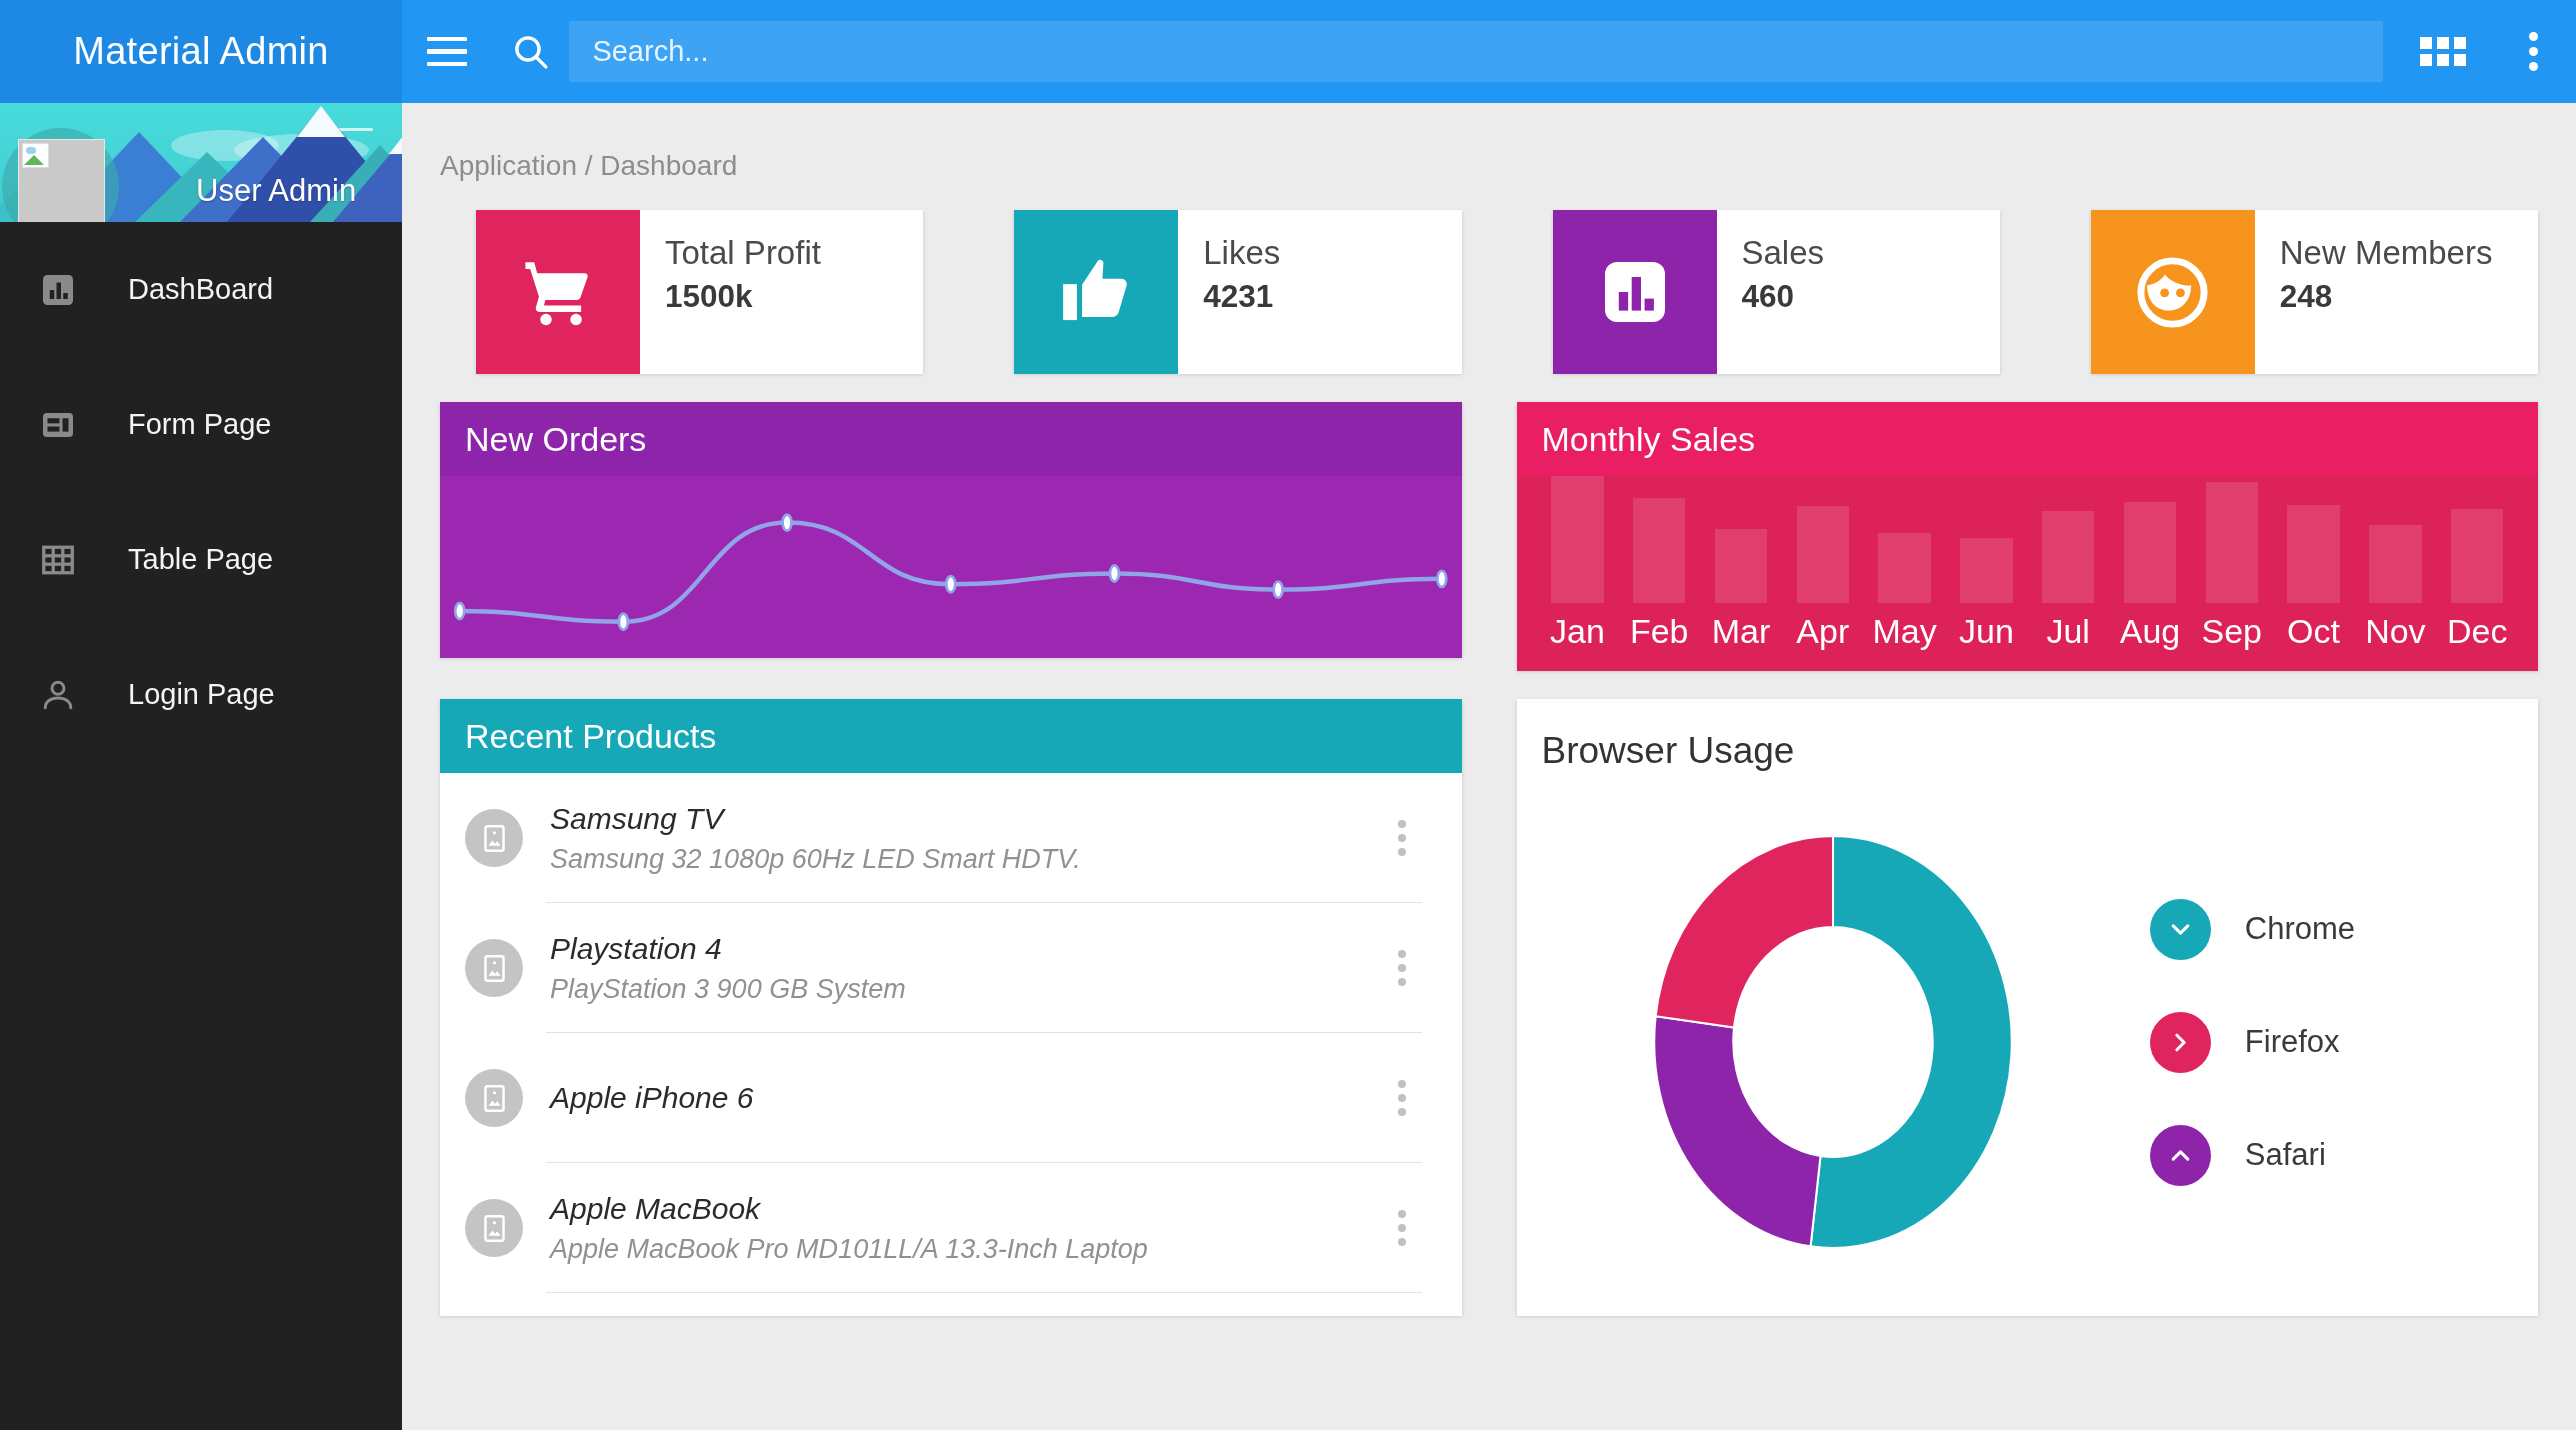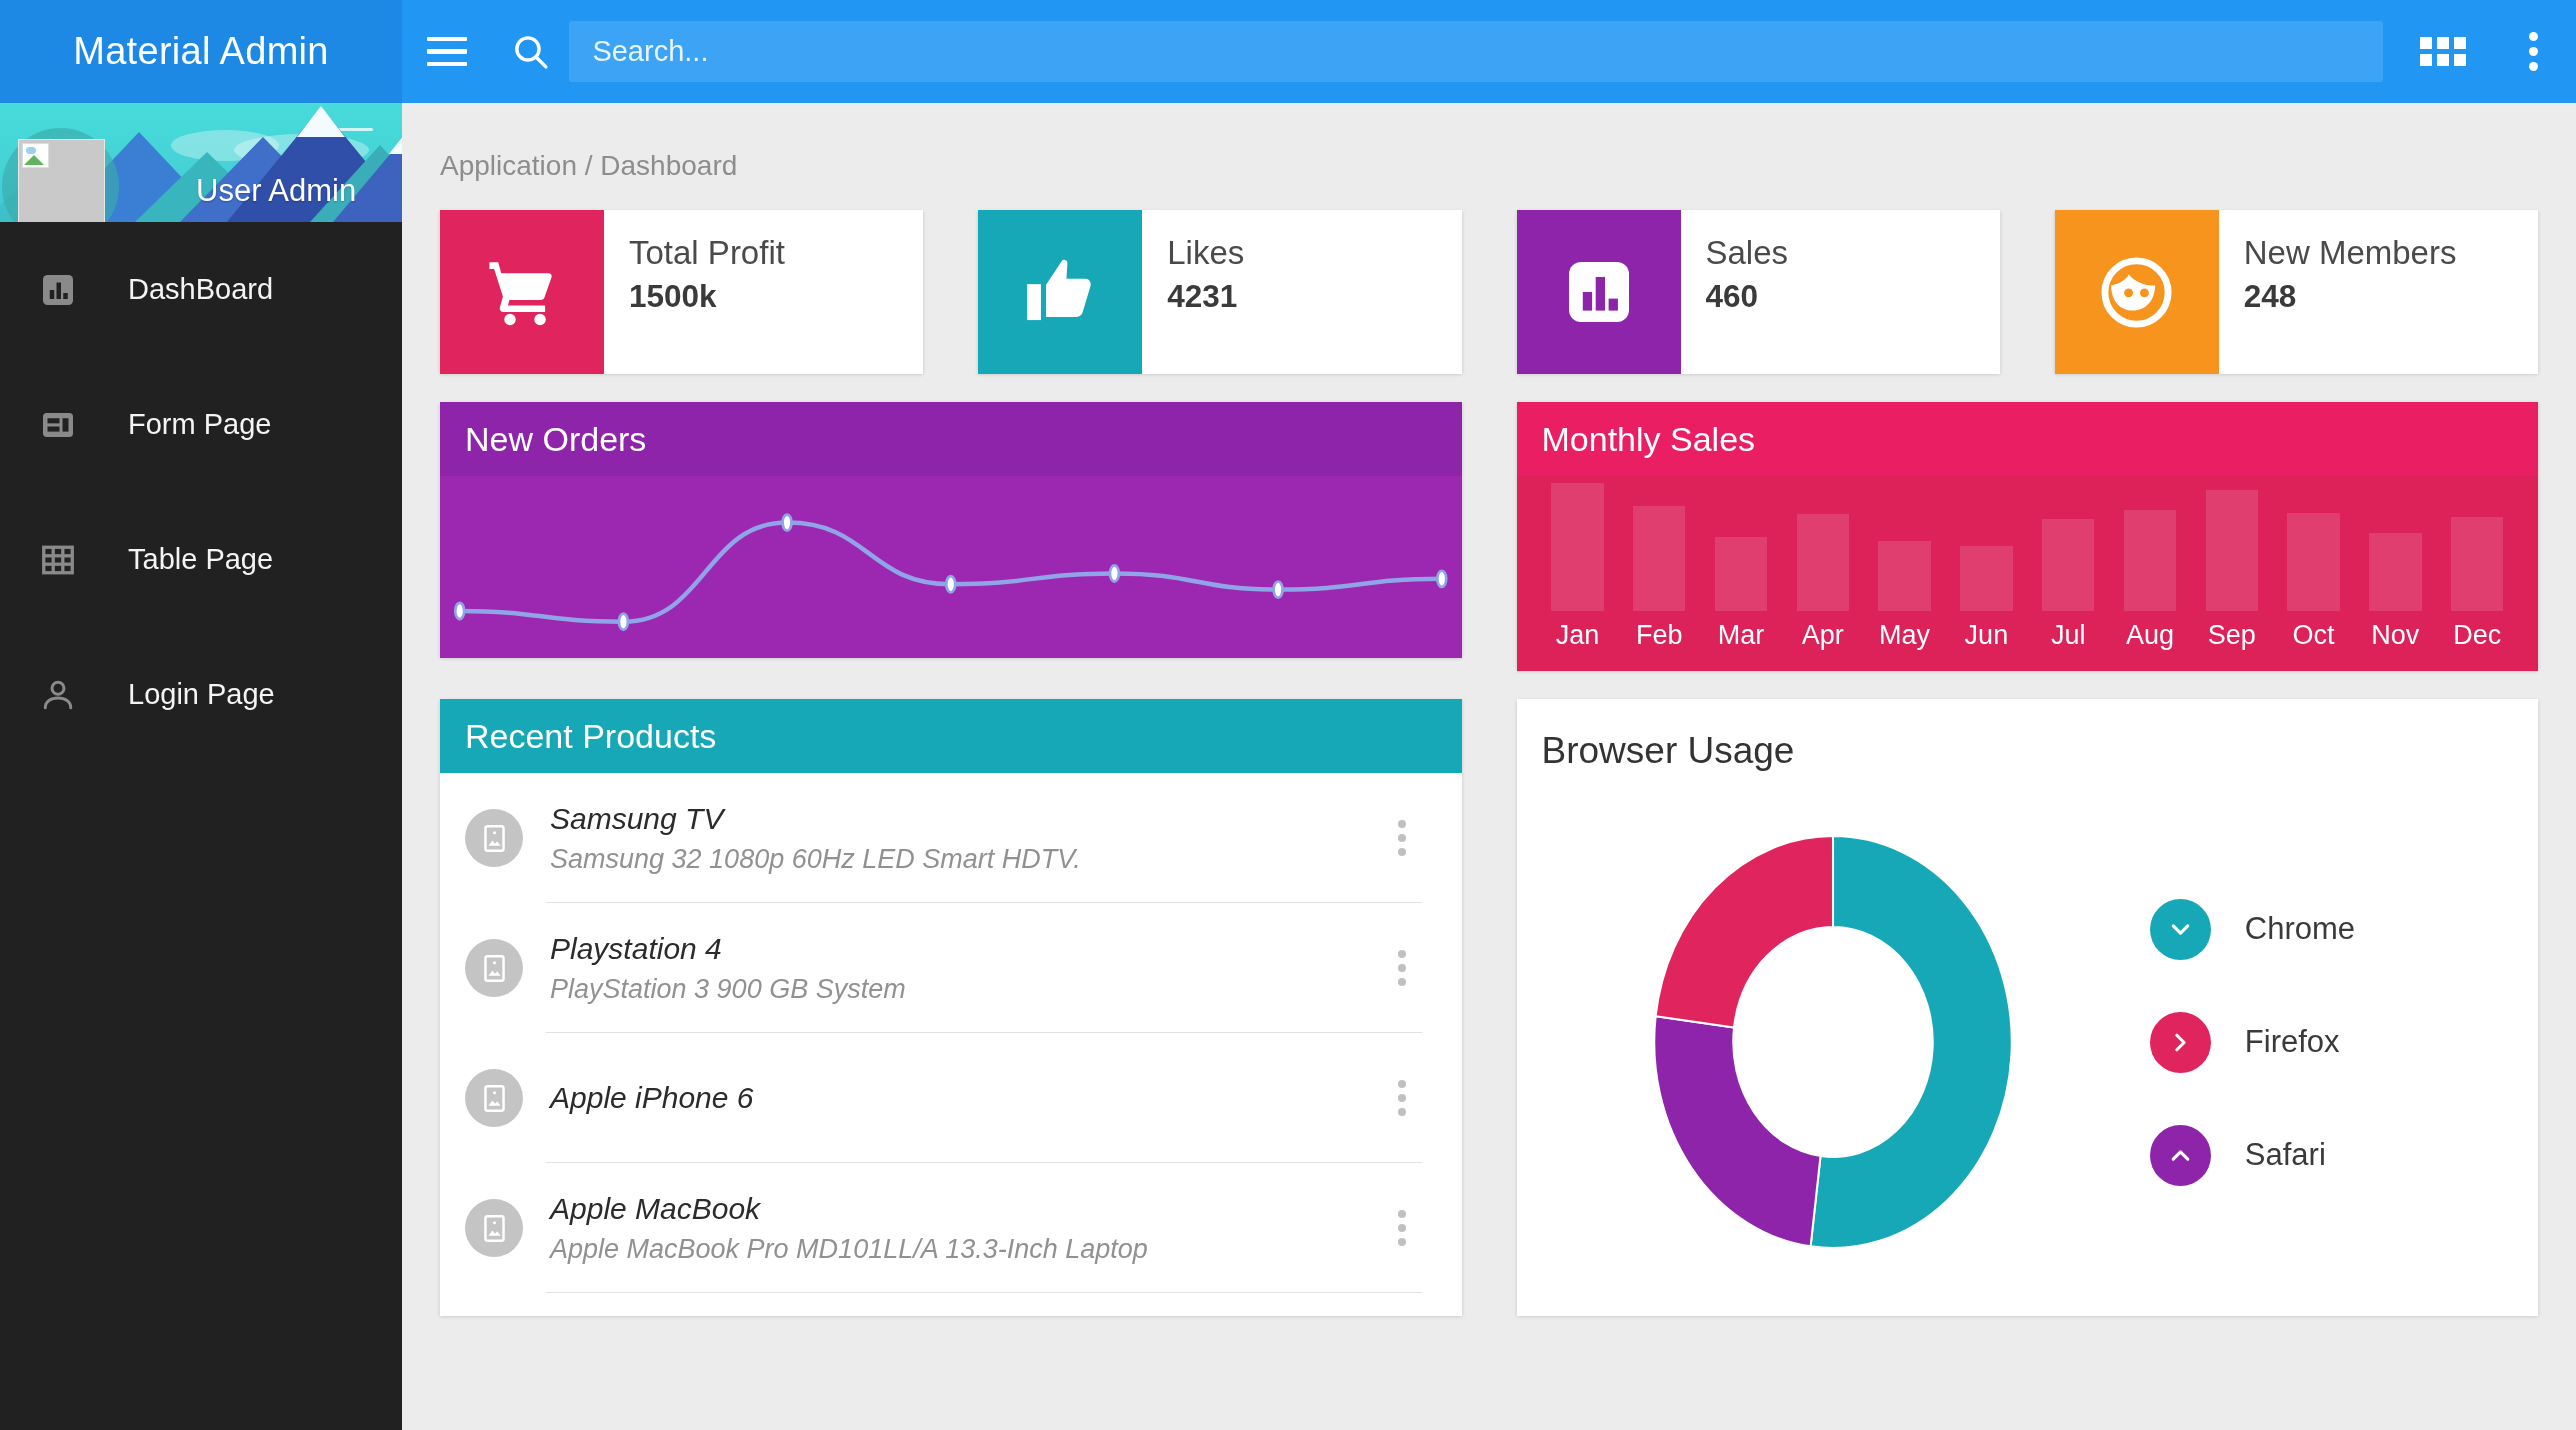--- a/index.html
+++ b/index.html
@@ -144,20 +144,21 @@
   #breadcrumb {
     margin: 47px 0 0 38px; font-size: 28px; color: #8d8d8d;
   }
   #stat-row {
     display: flex; gap: 55px; margin: 28px 38px 0 38px;
   }
   .stat-card {
     flex: 1; height: 164px; background: #fff;
     display: flex; align-items: stretch;
     box-shadow: 0 0.9px 3.6px rgba(0,0,0,.17);
+    margin-left: 36px;
   }
   .stat-ico {
     width: 164px; display: flex; align-items: center; justify-content: center;
     flex: none;
   }
   .stat-body { flex: 1; padding: 25px 0 0 25px; }
   .stat-title { font-size: 33px; color: #4a4a4a; font-weight: 400; line-height: 1.1; }
   .stat-value { font-size: 31.5px; color: #3a3a3a; font-weight: bold; margin-top: 6.3px; }
 
   #panel-row-1, #panel-row-2 {
@@ -187,21 +188,21 @@
     justify-content: space-around; padding: 0 20px 0 20px;
   }
   .bar-col {
     flex: 1; display: flex; flex-direction: column;
     align-items: center; justify-content: flex-end; height: 100%;
   }
   .bar-col .bar {
     width: 64%; background: rgba(255,255,255,.13);
   }
   .bar-col .bar-label {
-    color: #fff; font-size: 27px; margin: 9px 0 20px 0;
+    color: #fff; font-size: 34px; margin: 9px 0 20px 0;
   }
 
   
   #recent-products { height: 617px; }
   #recent-products .panel-head { background: #17a8b8; }
   .prod-list { padding: 0 0 0 0; font-style: italic; }
   .prod-row {
     display: flex; align-items: center;
     height: 130px; padding: 0 40px 0 25px; position: relative;
   }

